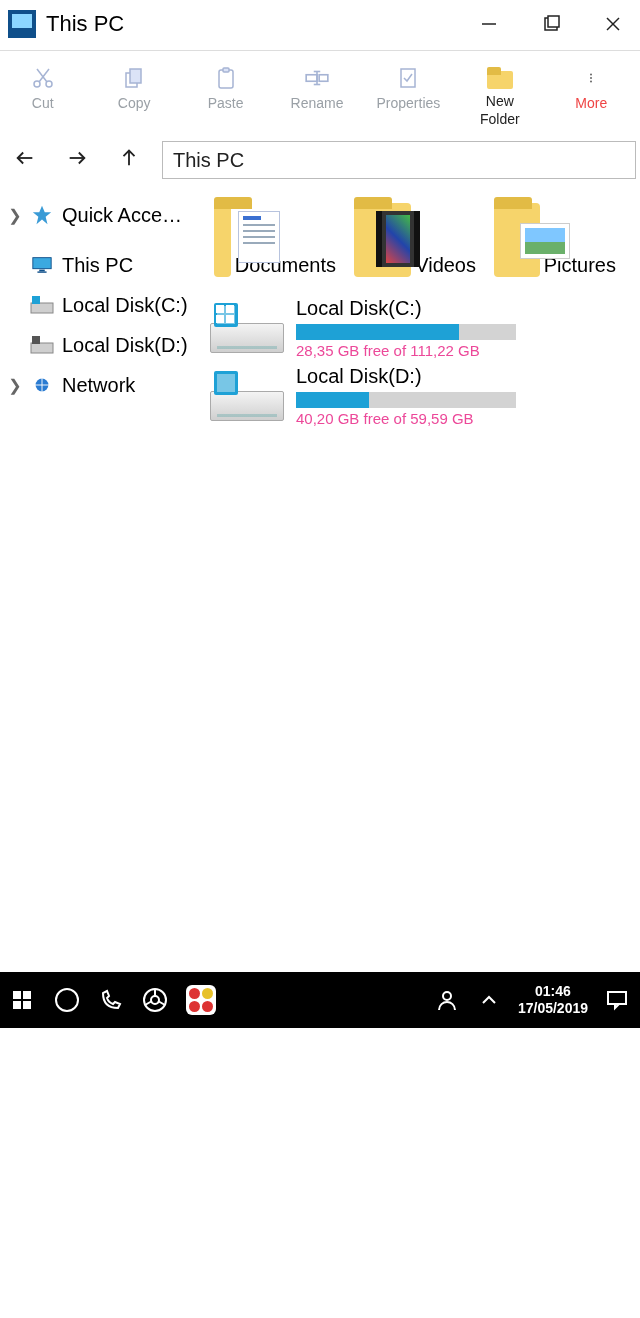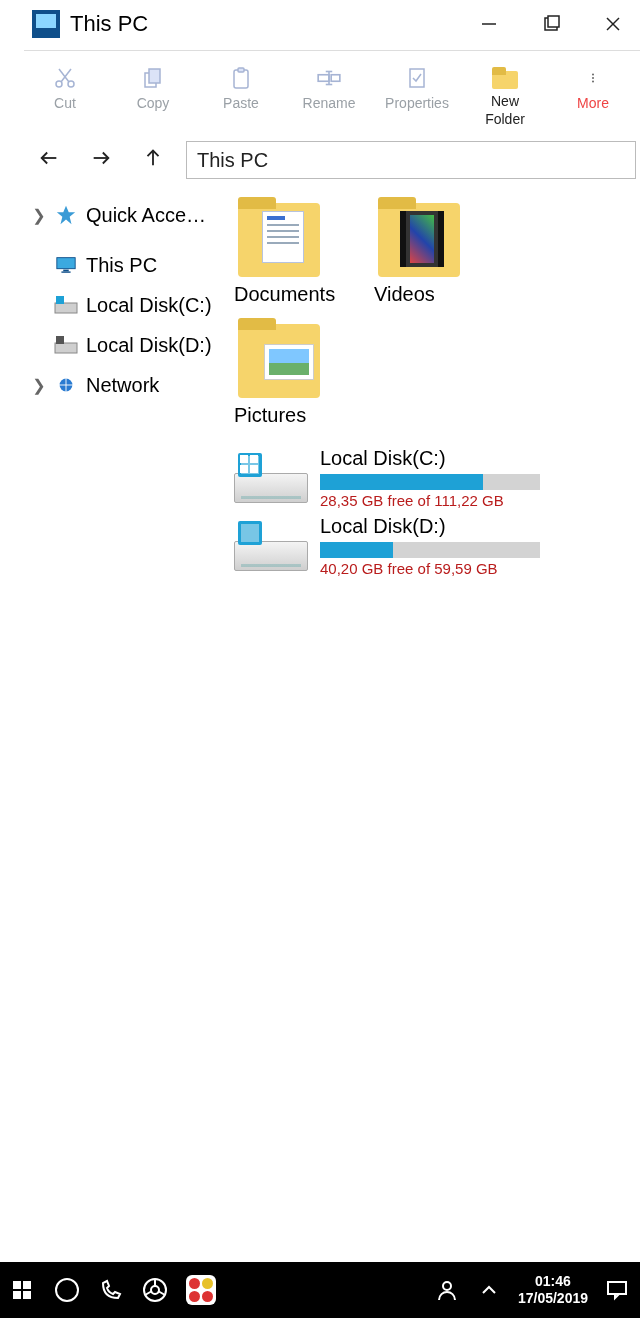--- a/index.html
+++ b/index.html
@@ -1,17 +1,17 @@
 <!DOCTYPE html>
 <html><head>
 <meta charset="utf-8">
 <style>
 * { box-sizing: border-box; margin: 0; padding: 0; font-family: "Segoe UI", Arial, sans-serif; }
 html, body { width: 640px; height: 1318px; background: #fff; overflow: hidden; }
-.window { display: flex; flex-direction: column; height: 1262px; margin-left: 24px; }
+.window { display: flex; flex-direction: column; height: 972px; }
 
 
 .titlebar { display: flex; align-items: center; height: 48px; padding: 0 8px; }
 .titlebar .app-icon { width: 28px; height: 28px; background: #0f4f8a; border: 2px solid #0f4f8a; position: relative; margin-right: 10px; }
 .titlebar .app-icon::after { content: ""; position: absolute; inset: 2px 2px 8px 2px; background: #8bd6ff; }
 .titlebar .title { font-size: 22px; color: #000; font-weight: 400; }
 .titlebar .win-controls { margin-left: auto; display: flex; gap: 40px; align-items: center; padding-right: 8px; }
 .titlebar .winbtn { width: 22px; height: 22px; display: flex; align-items: center; justify-content: center; color: #222; }
 .titlebar .winbtn svg { width: 18px; height: 18px; }
 .rule { height: 1px; background: #ddd; margin: 2px 0 4px 0; }
@@ -36,36 +36,36 @@
 .sidebar { width: 202px; padding: 8px 4px; }
 .tree-item { display: flex; align-items: center; height: 40px; font-size: 20px; color: #000; padding-left: 4px; gap: 8px; white-space: nowrap; overflow: hidden; text-overflow: ellipsis; }
 .tree-item .chev { width: 14px; color: #666; font-size: 16px; text-align: center; }
 .tree-item .chev.hidden { visibility: hidden; }
 .tree-item .ticon { width: 24px; height: 24px; display: flex; align-items: center; justify-content: center; }
 .tree-item:nth-child(1){ margin-bottom: 10px; }
 .tree-item:nth-child(2){ margin-top: 10px; }
 
 .content { flex: 1; padding: 10px 8px; }
 .folders { display: flex; flex-wrap: wrap; gap: 12px 14px; }
-.folder { width: 126px; display: flex; flex-direction: column; align-items: flex-start; }
+.folder { width: 126px; display: flex; flex-direction: row; align-items: flex-end; }
 .folder .ficon { width: 90px; height: 80px; position: relative; }
 .folder .flabel { font-size: 20px; color: #000; margin-top: 6px; }
 
 
 .foldershape { position: absolute; inset: 6px 4px 0 4px; background: #f6d46b; border-radius: 4px; }
 .foldershape::before { content: ""; position: absolute; left: 0; top: -6px; width: 38px; height: 12px; background: #e2bb45; border-radius: 3px 3px 0 0; }
 
 .drives { margin-top: 20px; display: flex; flex-direction: column; gap: 6px; }
 .drive { display: flex; gap: 12px; align-items: flex-start; }
 .drive .dicon { width: 74px; height: 52px; position: relative; margin-top: 4px; }
 .drive .dinfo { flex: 1; }
 .drive .dname { font-size: 20px; color: #000; }
 .drive .dbar { width: 220px; height: 16px; background: #d3d3d3; margin: 4px 0 2px 0; position: relative; }
 .drive .dbar .fill { position: absolute; left: 0; top: 0; bottom: 0; background: #1ea1d6; }
-.drive .dfree { font-size: 15px; color: #b91c1c; }
+.drive .dfree { font-size: 15px; color: #ec4899; }
 
 .disk-plat { position: absolute; left: 0; right: 0; bottom: 0; height: 30px; background: linear-gradient(#f4f4f4,#cfcfcf); border: 1px solid #aaa; border-radius: 2px; }
 .disk-plat::after { content:""; position:absolute; left:6px; right:6px; bottom:3px; height:3px; background:#6aa; opacity:.4; }
 .disk-top { position: absolute; left: 4px; top: 2px; width: 24px; height: 24px; background: #1ea1d6; border-radius: 2px; }
 .disk-top.sd { background:#1ea1d6; }
 .disk-top::after{ content:""; position:absolute; inset:3px; background:rgba(255,255,255,.4); }
 
 
 .taskbar { height: 56px; background: #000; color: #fff; display: flex; align-items: center; padding: 0 10px; gap: 18px; }
 .taskbar .left { display: flex; align-items: center; gap: 18px; }

